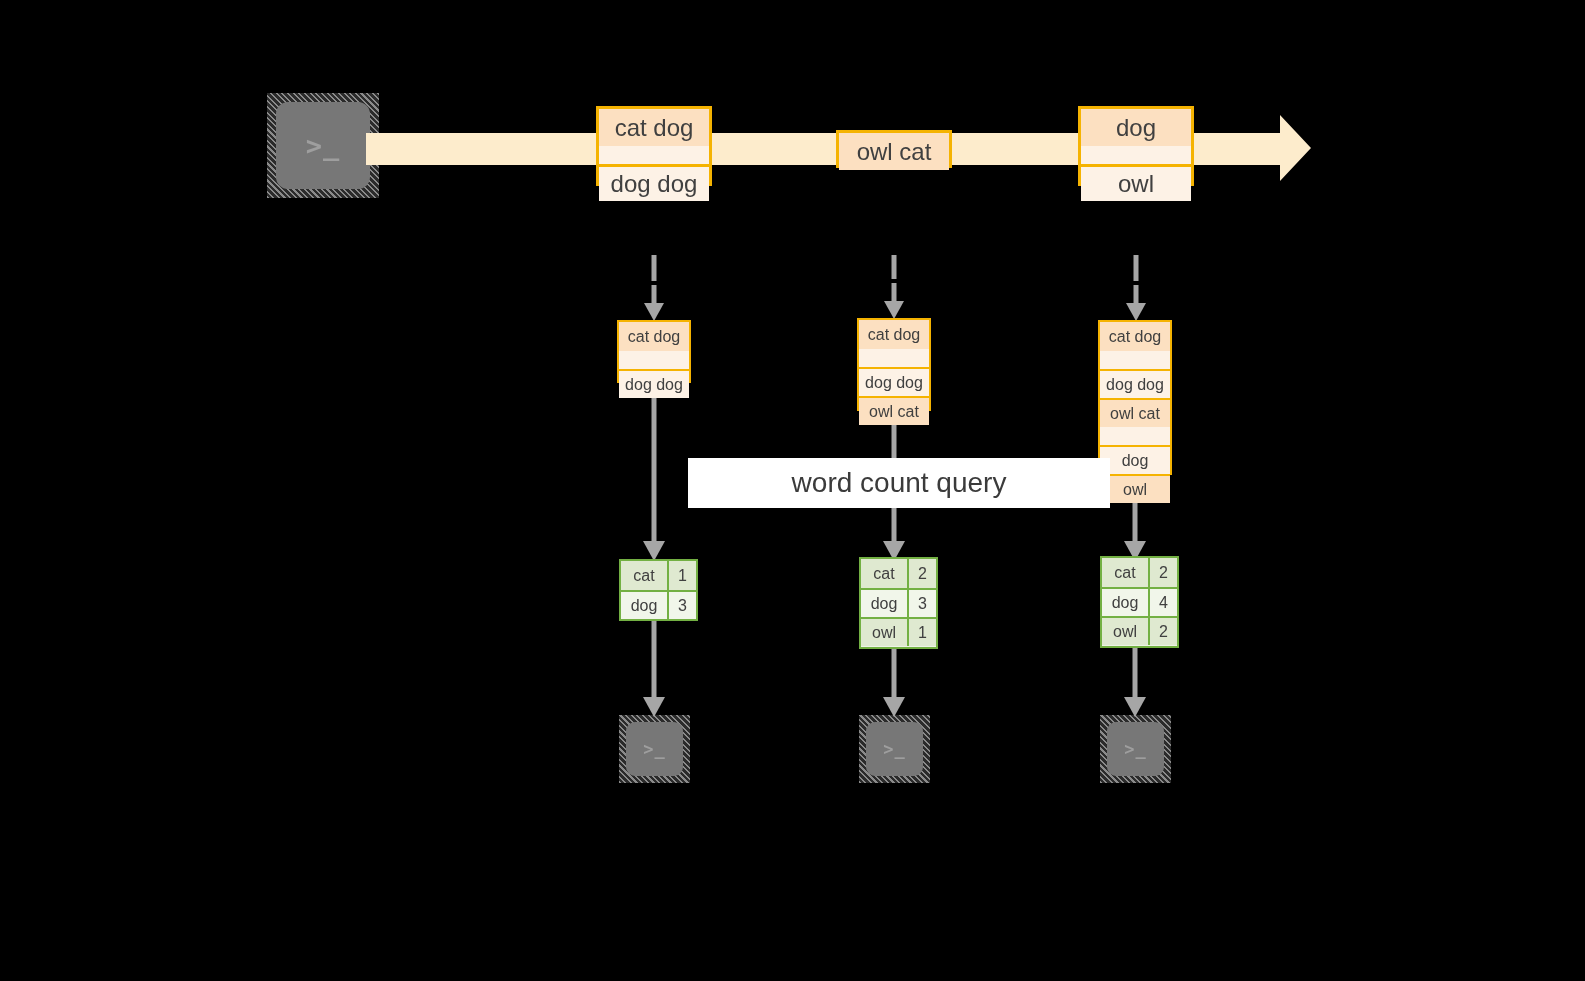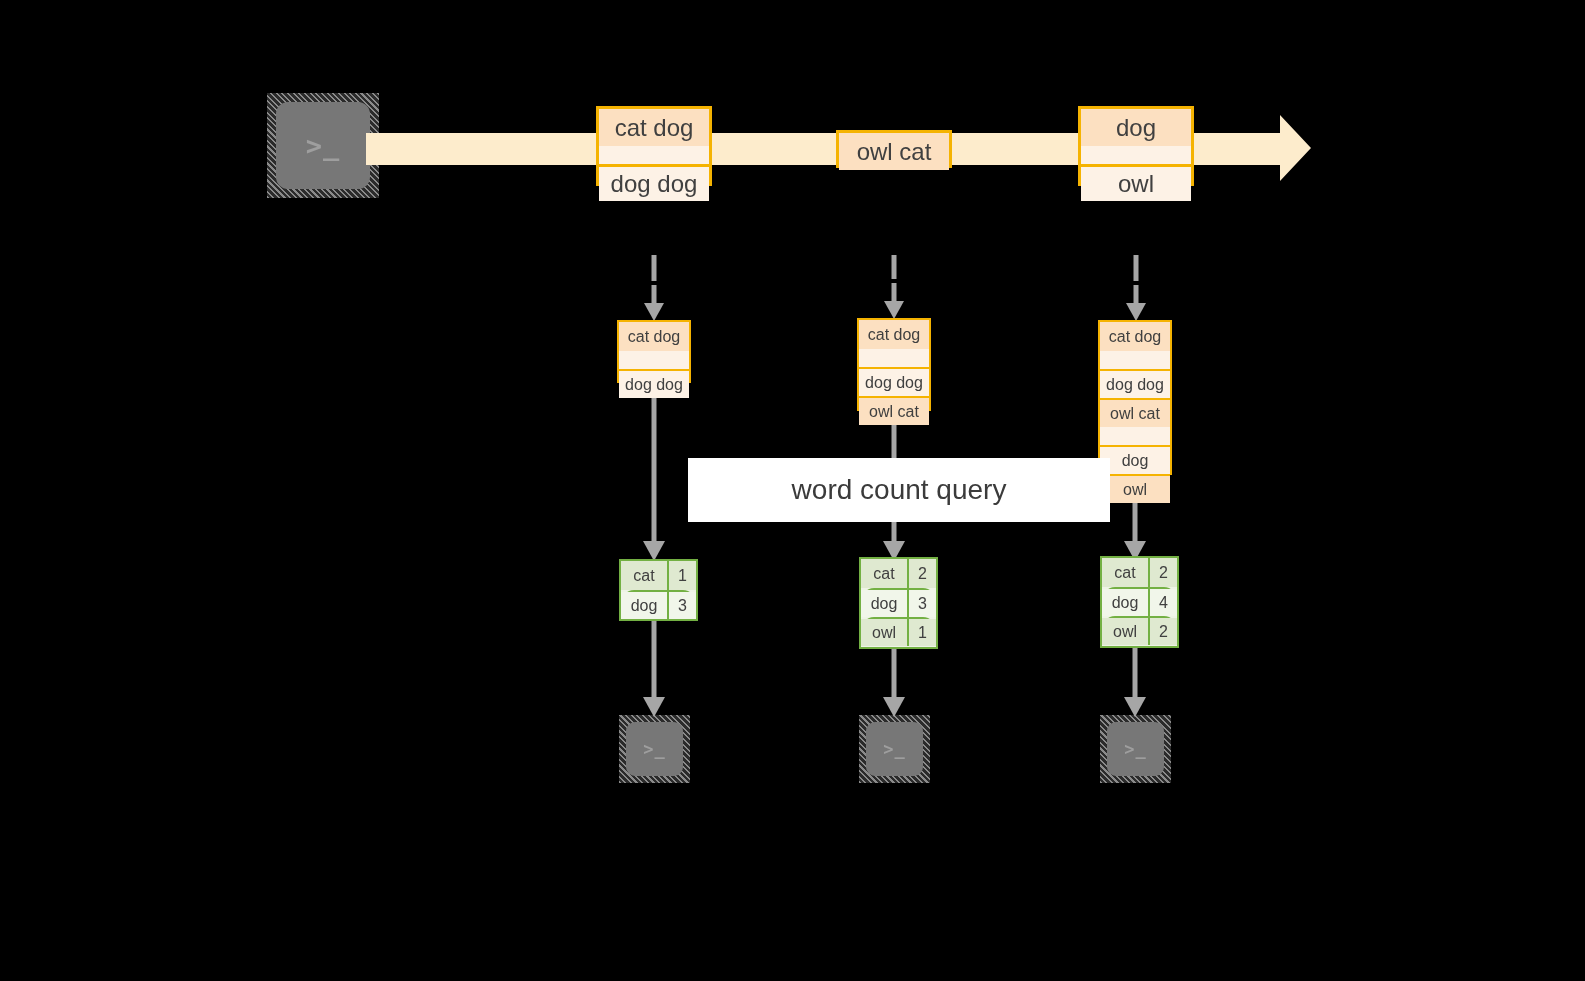--- a/index.html
+++ b/index.html
@@ -95,21 +95,20 @@
     position: absolute;
     border: 2px solid #73b043;
     box-sizing: border-box;
     background: #eef4e6;
     z-index: 3;
   }
   .gbox .grow {
     display: flex;
     height: 29px;
     box-sizing: border-box;
-    border-radius: 13px;
   }
   .gbox .grow + .grow { border-top: 2px solid #73b043; }
   .gbox .gcell {
     display: flex;
     align-items: center;
     justify-content: center;
     color: #404040;
     font-size: 16px;
     box-sizing: border-box;
   }
@@ -209,21 +208,21 @@
   <svg class="conn" style="left:878px; top:411px; width:32px; height:152px;" viewBox="0 0 32 152">
     <line x1="16" y1="0" x2="16" y2="136" stroke="#a6a6a6" stroke-width="5"></line>
     <path d="M5 130 L16 150 L27 130 Z" fill="#a6a6a6"></path>
   </svg>
 
   <svg class="conn" style="left:1119px; top:475px; width:32px; height:88px;" viewBox="0 0 32 88">
     <line x1="16" y1="0" x2="16" y2="72" stroke="#a6a6a6" stroke-width="5"></line>
     <path d="M5 66 L16 86 L27 66 Z" fill="#a6a6a6"></path>
   </svg>
 
-  <div class="banner" style="left:688px; top:458px; width:422px; height:64px; font-size:28px;">
+  <div class="banner" style="left:688px; top:458px; width:422px; height:50px; font-size:28px;">
     <span>word count query</span>
   </div>
 
   <div class="gbox" style="left:619px; top:559px; width:79px; height:62px;">
     <div class="grow shade-a">
       <div class="gcell k">cat</div>
       <div class="gcell v">1</div>
     </div>
     <div class="grow shade-b">
       <div class="gcell k">dog</div>

